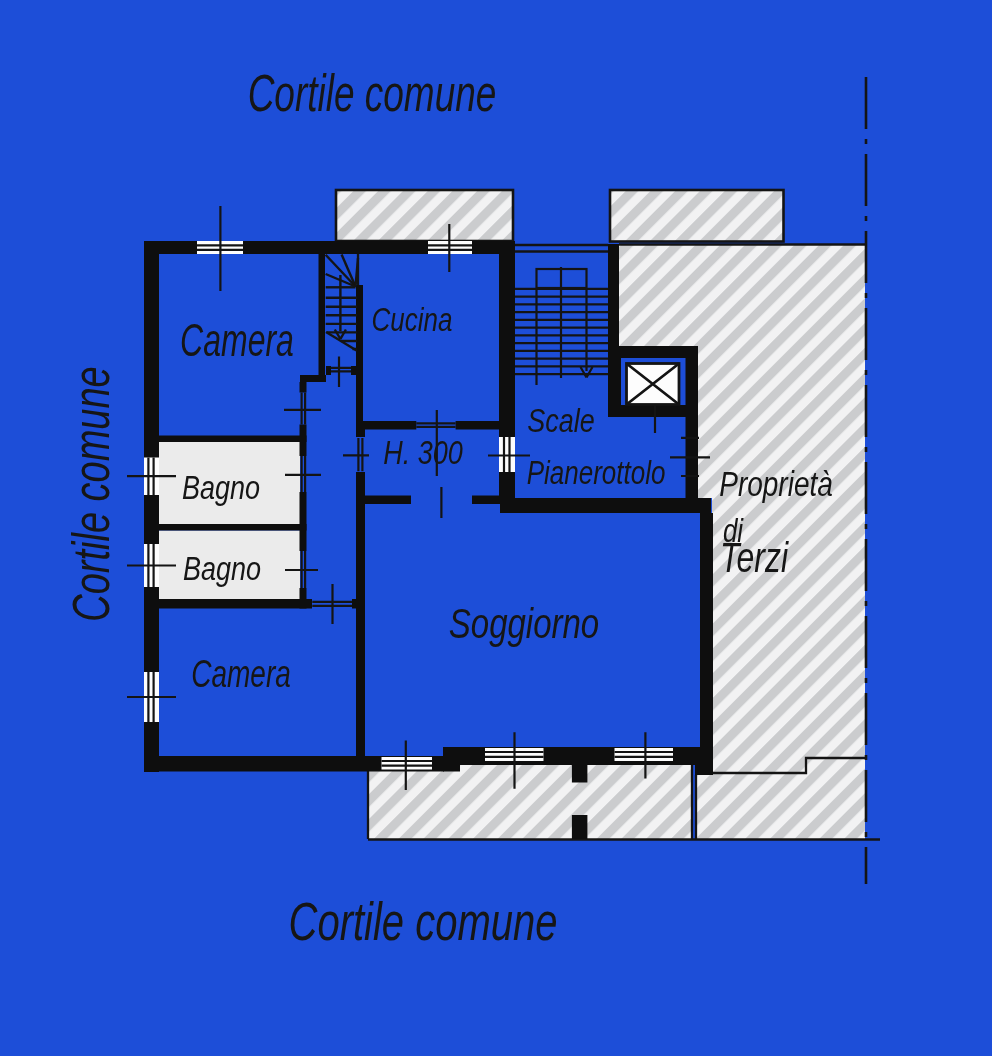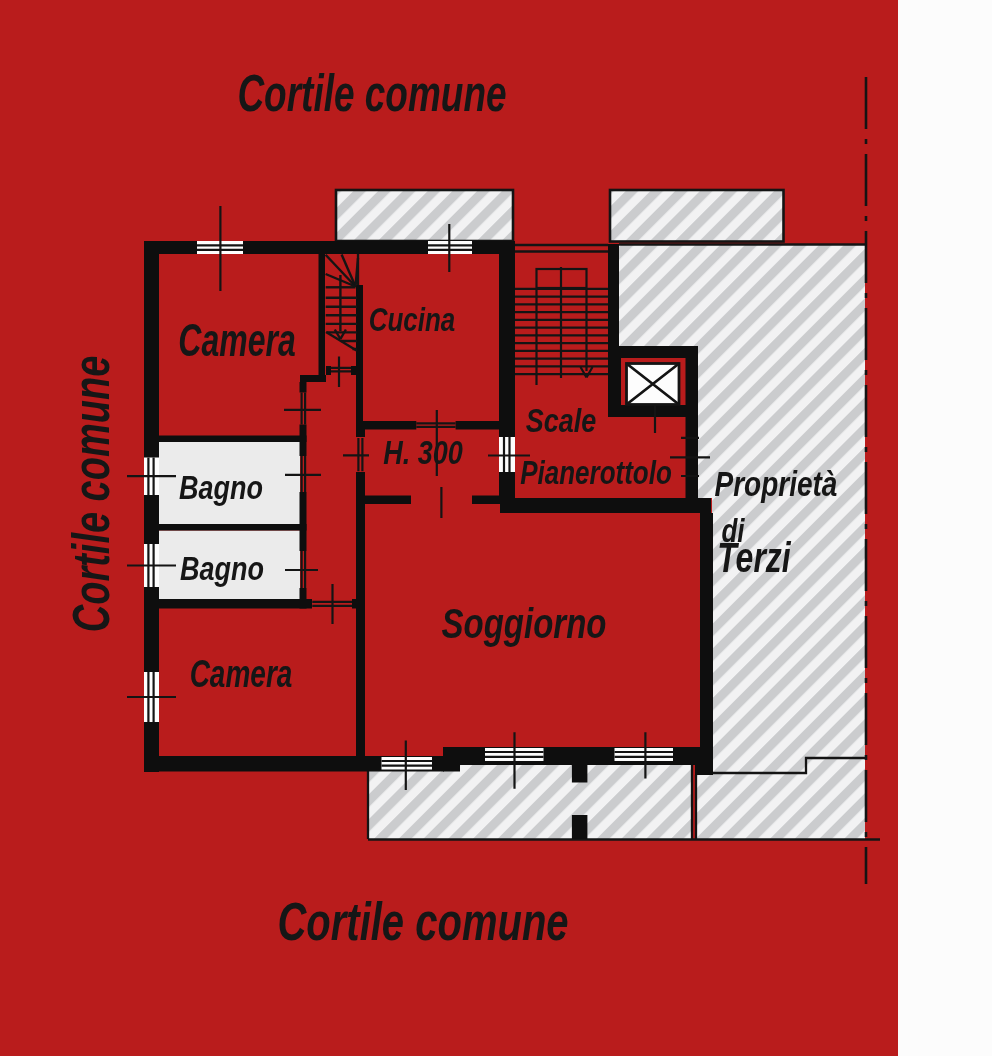--- a/index.html
+++ b/index.html
@@ -1,16 +1,16 @@
 <!DOCTYPE html>
 <html><head>
 <meta charset="utf-8">
 <style>
 html,body{margin:0;padding:0;background:#fcfcfc;}
-#pg{position:relative;width:898px;height:1056px;background:#b91c1c;overflow:hidden;font-weight:bold;}
+#pg{position:relative;width:992px;height:1056px;background:#1d4ed8;overflow:hidden;}
 svg{position:absolute;left:0;top:0;filter:blur(0.3px);}
 .hand{font-family:"Liberation Sans",sans-serif;font-style:italic;fill:#161616;}
 </style>
 </head>
 <body>
 <div id="pg">
 <svg width="992" height="1056" viewBox="0 0 992 1056">
 <defs>
 <pattern id="h" width="17.5" height="17.5" patternUnits="userSpaceOnUse" patternTransform="rotate(45)">
 <rect width="17.5" height="17.5" fill="#f2f2f3"></rect>

